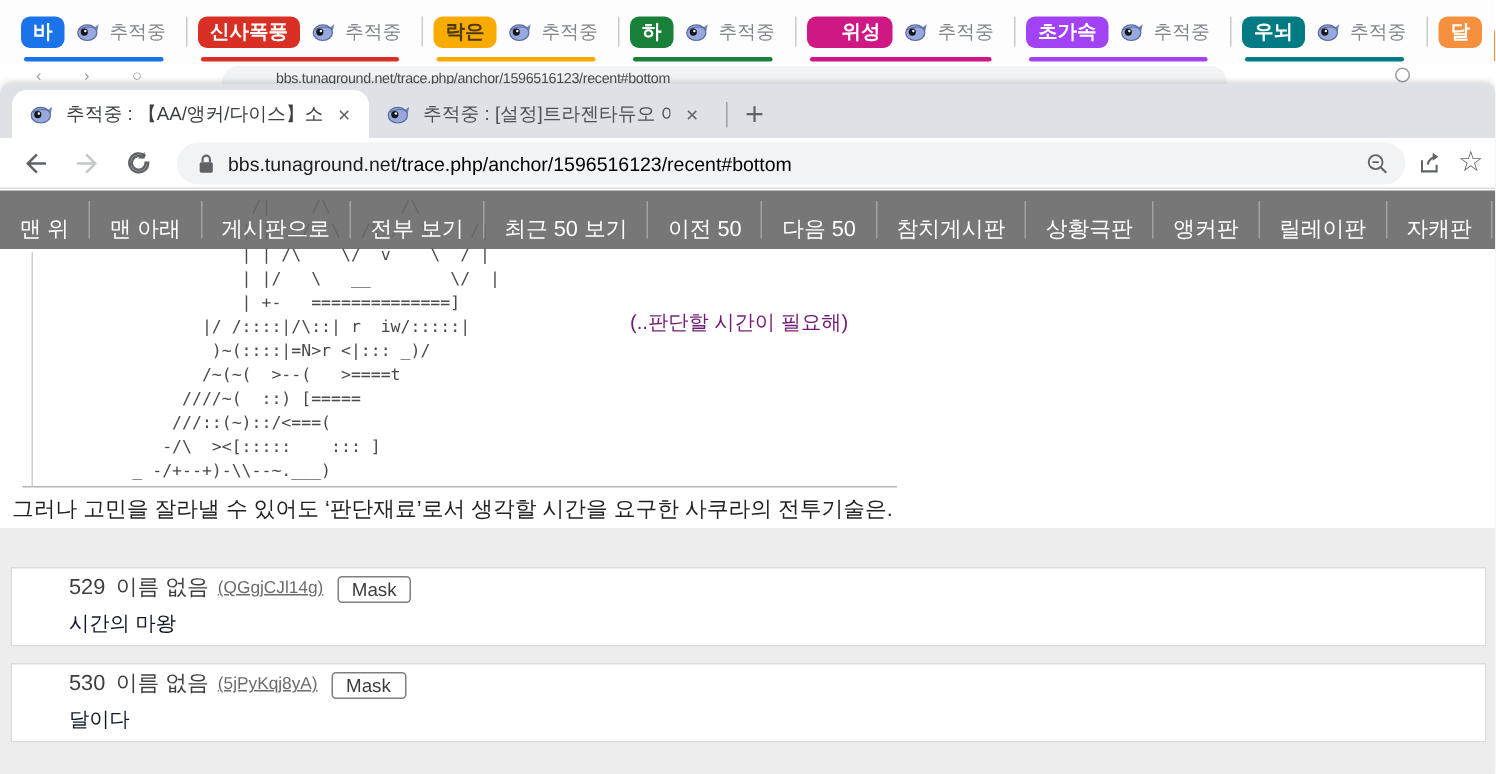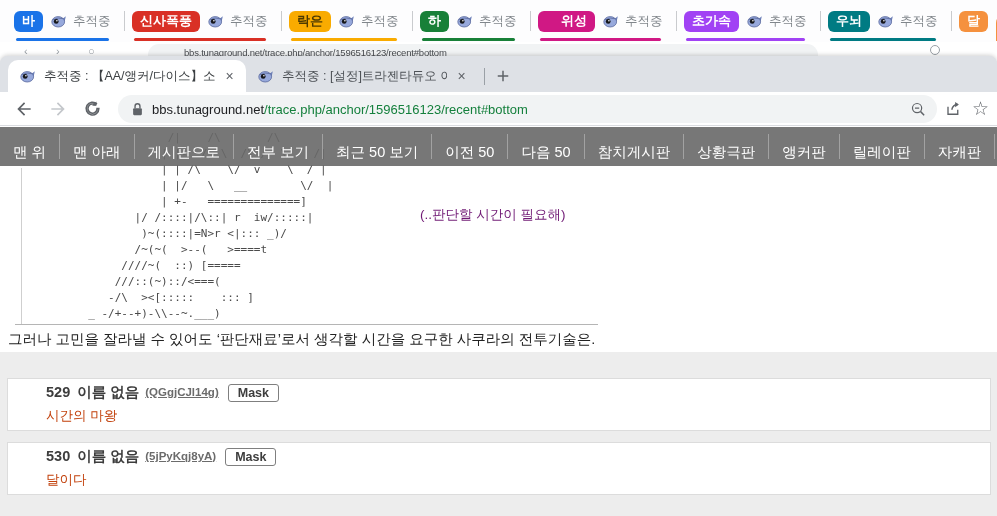--- a/index.html
+++ b/index.html
@@ -46,46 +46,46 @@
   .ts-sep { width:1px; height:17px; background:#9aa0a6; margin:0 6px 7px 6px; }
   .newtab { width:24px; height:24px; margin-bottom:4px; display:flex; align-items:center; justify-content:center; }
 
   .toolbar { position:relative; height:34px; background:#fff; border-bottom:1px solid #dadce0; }
   .navbtn { position:absolute; top:7px; width:20px; height:20px; }
   .omnibox { position:absolute; left:118px; right:60px; top:3px; height:28px; background:#f1f3f4;
              border-radius:14px; display:flex; align-items:center; padding:0 10px 0 14px; }
   .lock { width:11px; height:14px; margin-right:9px; flex:0 0 auto; }
   .url { font-size:13px; white-space:nowrap; overflow:hidden; }
   .url .dom { color:#202124; }
-  .url .path { color:#15803d; }
+  .url .path { color:#000000; }
   .zoomout { margin-left:auto; width:17px; height:17px; flex:0 0 auto; }
   .share { position:absolute; right:34px; top:8px; width:18px; height:18px; }
   .star { position:absolute; right:8px; top:4px; font-size:19px; color:#5f6368; line-height:26px; }
 
   
   .page { position:relative; height:390px; background:#fff; overflow:hidden; }
   .aa { position:absolute; top:4px; left:22px; margin:0; z-index:1;
         font-family:"DejaVu Sans Mono", monospace; font-size:11px; line-height:16px; color:#4a4a4a; }
   .aa-line { position:absolute; left:21px; top:42px; width:1px; height:156px; background:#cfcfcf; z-index:1; }
   .menubar { position:absolute; top:1px; left:0; right:0; height:39px; z-index:2;
              background:rgba(104,104,104,0.90); display:flex; align-items:center; overflow:hidden; }
   .mitem { color:#fff; font-size:14.5px; padding:0 13px; white-space:nowrap; flex:0 0 auto;margin-top:11px; }
   .msep { width:1px; height:25px; background:#a2a2a2; flex:0 0 auto; }
   .speech { position:absolute; left:420px; top:80px; z-index:1; font-size:13.5px; color:#701a75; }
   .rule { position:absolute; left:15px; top:198px; width:583px; height:1px; background:#b5b5b5; z-index:1; }
   .narration { position:absolute; left:8px; top:204px; z-index:1; font-size:14.5px; color:#222; white-space:nowrap; }
   .posts { position:absolute; left:0; right:0; top:226px; bottom:0; background:#ededed; padding-top:26px; z-index:1; }
   .post { background:#fff; border:1px solid #dcdcdc; margin:0 6px 11px 7px; padding:4px 10px 6px 38px; }
-  .post-head { font-size:14.5px; line-height:19px; color:#3d3d3d; display:flex; align-items:center;font-weight:bold; }
+  .post-head { font-size:14.5px; line-height:19px; color:#3d3d3d; display:flex; align-items:center; }
   .post-num { margin-right:7px; }
   .post-id { font-size:11.5px; color:#6b6b6b; text-decoration:underline; margin-left:6px; }
   .mask-btn { display:inline-block; margin-left:9px; border:1px solid #7f7f7f; border-radius:3px;
               background:#fff; color:#3d3d3d; font-size:12.5px; line-height:16px; padding:0 9px; }
   .post-date { font-size:11.5px; line-height:14px; color:#5a5a5a; margin-top:1px; }
-  .post-body { font-size:13.5px; line-height:17px; color:#c2410c; margin-top:5px; }
+  .post-body { font-size:13.5px; line-height:17px; color:#0f172a; margin-top:5px; }
   svg { display:block; }
 </style>
 </head>
 <body>
 
 <div class="screen">
 
   <div class="bg-window">
     <div class="bg-tabstrip">
 

